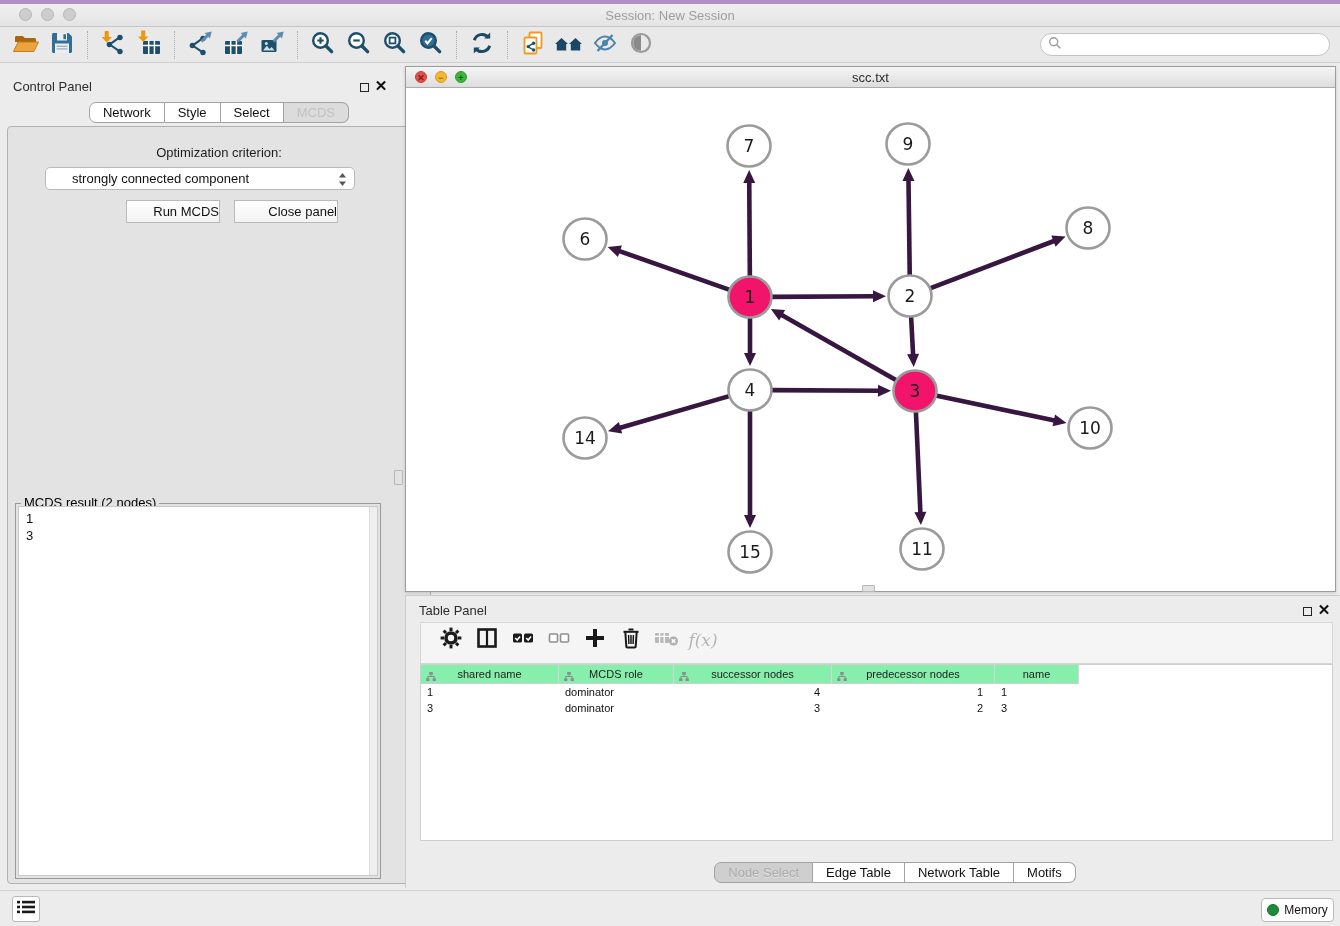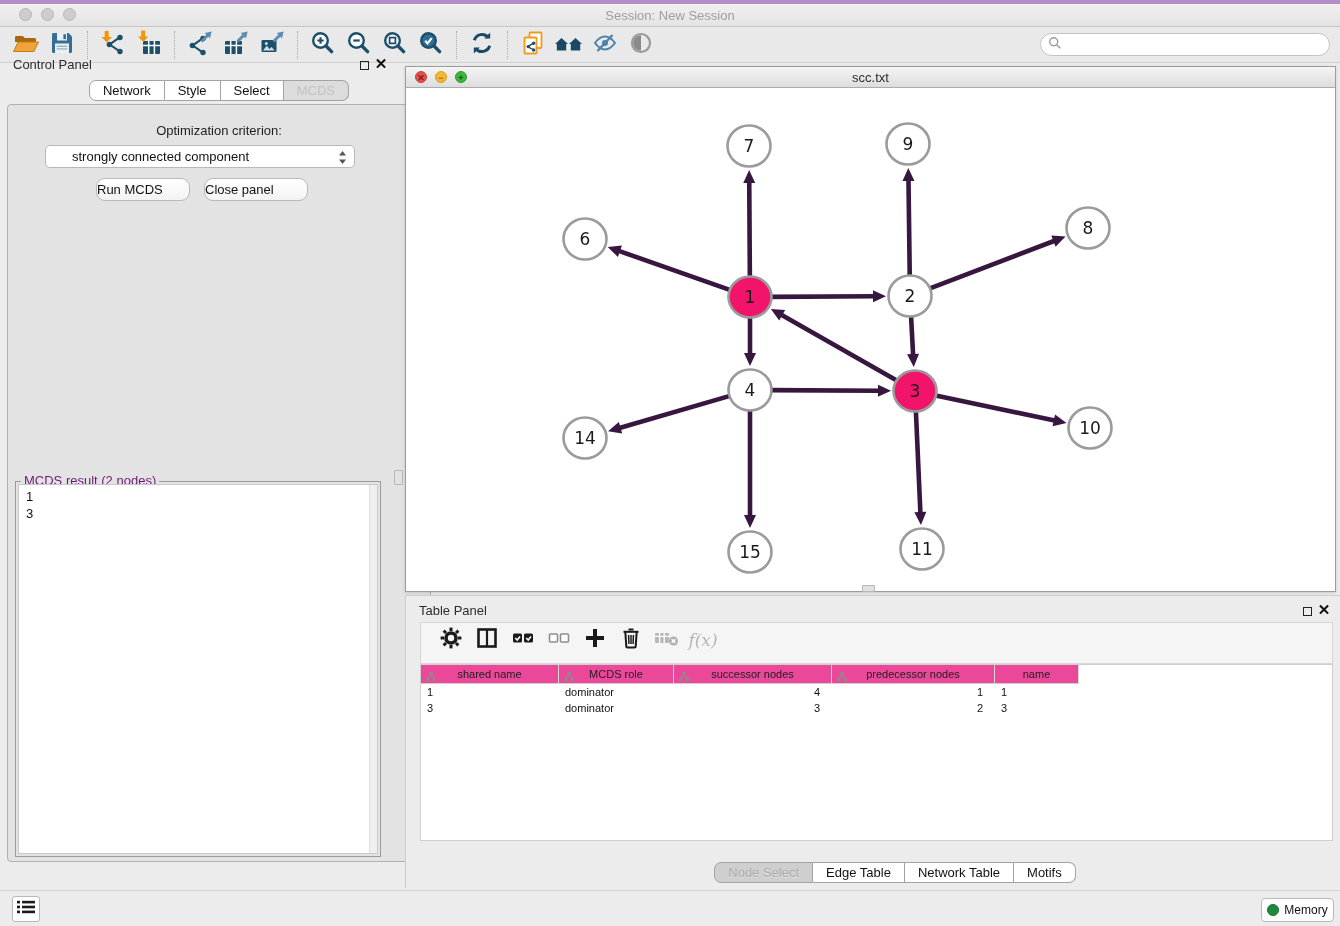--- a/index.html
+++ b/index.html
@@ -19,44 +19,44 @@
   .toolbar { position:absolute; left:0; top:27px; width:1340px; height:36px; background:#e9e9e9;
              border-bottom:1px solid #cfcfcf; display:flex; align-items:center; padding-left:8px; }
   .tbtn { width:36px; height:32px; display:flex; align-items:center; justify-content:center; }
   .tdiv { width:1px; height:28px; border-left:1px dotted #a9a9a9; margin:0 7px; }
   .searchbox { position:absolute; right:10px; top:6px; width:290px; height:23px; background:#fff;
                border:1px solid #c3c3c3; border-radius:12px; display:flex; align-items:center; padding-left:7px; }
   .searchbox input { border:none; outline:none; flex:1; font-size:12px; height:18px; background:transparent;
                      font-family:"Liberation Sans",sans-serif; }
 
   
-  .control-panel { position:absolute; left:0; top:50px; width:394px; height:816px; }
+  .control-panel { position:absolute; left:0; top:72px; width:394px; height:816px; }
   .panel-header { position:relative; height:30px; }
   .panel-title { position:absolute; left:13px; top:7px; font-size:13px; color:#2c2c2c; }
   .float-btn { position:absolute; width:12px; height:12px; top:9px; display:flex; align-items:center; justify-content:center; }
   .float-glyph { width:9px; height:9px; border:1.5px solid #222; }
   .close-btn { position:absolute; width:14px; height:14px; top:7px; font-size:15px; font-weight:bold;
                color:#111; line-height:14px; text-align:center; }
   .tabbar { display:flex; justify-content:center; }
   .tab { background:#fff; border:1px solid #a3a3a3; border-left:none; padding:0 13px; font-size:13px;
          color:#111; height:21px; line-height:20px; }
   .tab:first-child { border-left:1px solid #a3a3a3; border-radius:7px 0 0 7px;margin-left:44px; }
   .tab:last-child { border-radius:0 7px 7px 0; }
   .tab.selected { background:#dcdcdc; color:#c2c2c2; }
   .cp-content { position:absolute; left:7px; top:54px; width:424px; height:758px; background:#e3e3e3;
                 border:1px solid #b1b1b1; border-radius:4px; }
   .opt-label { position:absolute; left:0; top:18px; width:100%; text-align:center; font-size:13px; color:#1d1d1d; }
   .dropdown { position:absolute; left:37px; top:40px; width:310px; height:23px; background:#fff;
               border:1px solid #b9b9b9; border-radius:5px; font-size:13px; color:#111;
               display:flex; align-items:center; padding-left:26px; }
   .dropdown .chev { position:absolute; right:7px; top:4px; }
   .btn { position:absolute; top:73px; height:23px; background:linear-gradient(#ffffff,#f3f3f3);
-         border:1px solid #b9b9b9; border-radius:9px; font-size:13px; color:#111; text-align:left; line-height:21px; }
+         border:1px solid #b9b9b9; border-radius:0; font-size:13px; color:#111; text-align:right; line-height:21px;margin-left:30px; }
   .groupbox { position:absolute; left:7px; top:376px; width:366px; height:376px; border:1px solid #9a9a9a; }
-  .groupbox-label { position:absolute; left:5px; top:-9px; background:#e3e3e3; padding:0 3px; font-size:13px; color:#701a75; }
+  .groupbox-label { position:absolute; left:5px; top:-9px; background:#e3e3e3; padding:0 3px; font-size:13px; color:#000000; }
   .result-box { position:absolute; left:2px; top:2px; right:2px; bottom:2px; background:#fff;
                 border:1px solid #c9c9c9; font-size:13px; color:#111; padding:3px 0 0 7px; line-height:17px; }
   .result-scroll { position:absolute; right:0; top:0; bottom:0; width:8px; background:#efefef; border-left:1px solid #dcdcdc; }
 
   
   .net-window { position:absolute; left:405px; top:66px; width:931px; height:526px; background:#fff;
                 border:1px solid #9c9c9c; box-shadow:0 1px 3px rgba(0,0,0,.15); }
   .net-titlebar { position:absolute; left:0; top:0; width:100%; height:21px;
                   background:linear-gradient(#f5f5f5,#dddddd); border-bottom:1px solid #ababab; }
   .traffic { position:absolute; top:4px; width:12px; height:12px; border-radius:50%; font-size:9px;
@@ -70,21 +70,21 @@
   
   .table-panel { position:absolute; left:405px; top:595px; width:935px; height:293px; background:#ececec;
                  border-top:1px solid #cccccc; border-left:1px solid #cccccc; }
   .tp-toolbar { position:absolute; left:14px; top:26px; width:913px; height:42px; background:#f5f5f5;
                 border:1px solid #d6d6d6; display:flex; padding-left:12px; }
   .tp-btn { width:36px; height:34px; display:flex; align-items:center; justify-content:center; }
   .fx-label { font-family:"DejaVu Serif", serif; font-style:italic; font-size:17px; color:#b5b5b5; }
   .tp-table { position:absolute; left:14px; top:68px; width:913px; height:177px; background:#fff;
               border:1px solid #cfcfcf; overflow:hidden; }
   .hdr-row { display:flex; height:19px; }
-  .hdr-cell { position:relative; background:#ec4899; border-right:1px solid #d6d6d6; border-bottom:1px solid #cfcfcf;
+  .hdr-cell { position:relative; background:#86efac; border-right:1px solid #d6d6d6; border-bottom:1px solid #cfcfcf;
               font-size:11px; color:#1d1d1d; text-align:center; line-height:18px; }
   .hdr-cell .hicon { position:absolute; left:5px; top:4px; }
   .data-row { display:flex; height:16px; }
   .data-cell { font-size:11px; color:#111; line-height:16px; overflow:hidden; white-space:nowrap; }
   .tp-tabbar { position:absolute; left:0; bottom:5px; width:100%; display:flex; justify-content:center; }
   .tab.sel-dim { background:#cfcfcf; color:#aaaaaa; text-shadow:0 1px 0 #e3e3e3; }
 
   
   .statusbar { position:absolute; left:0; top:890px; width:1340px; height:36px; background:#ececec;
                border-top:1px solid #d2d2d2; }

